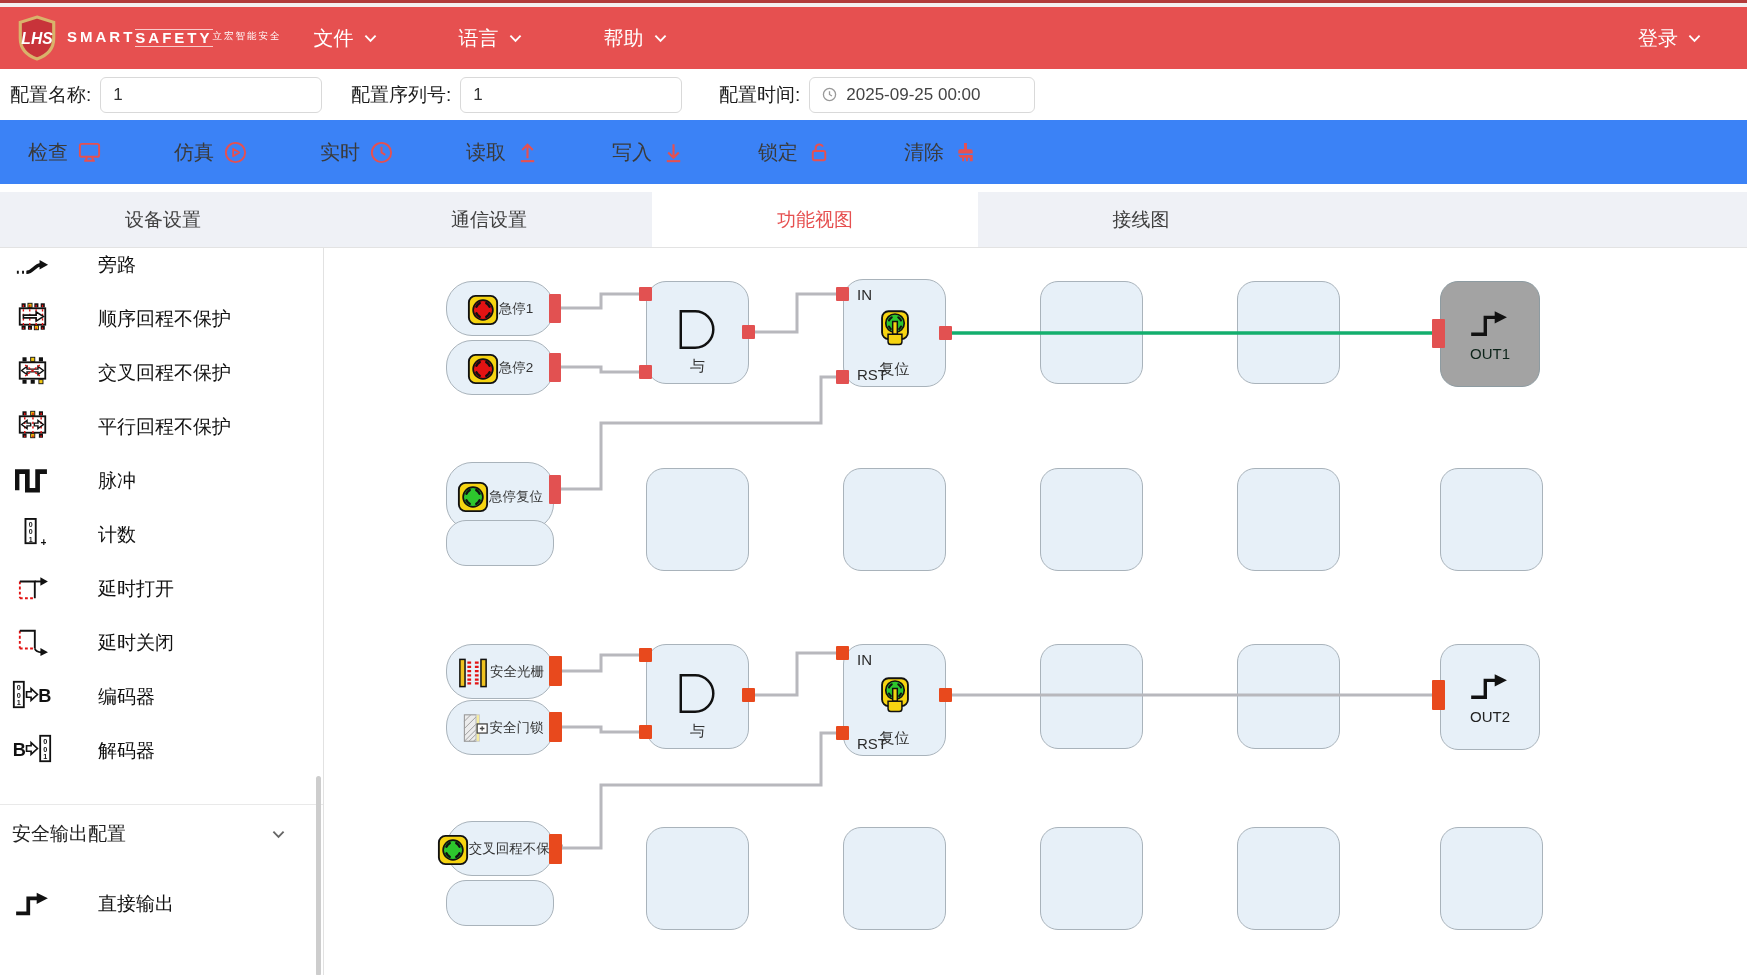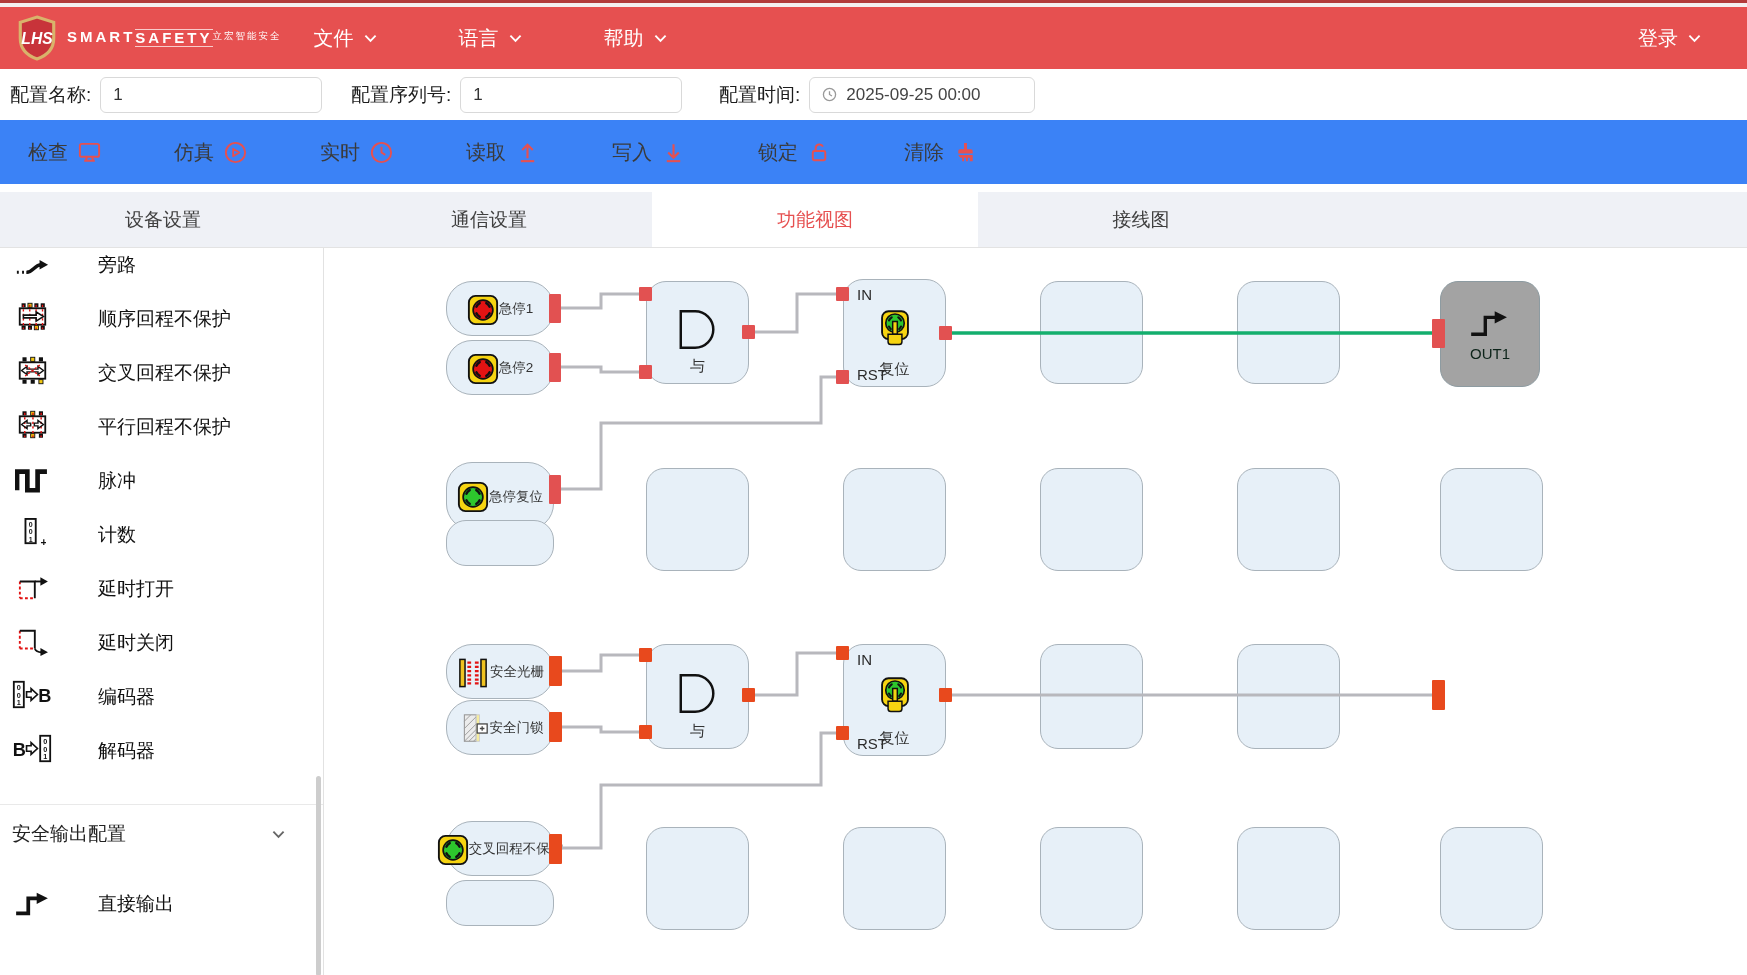--- a/index.html
+++ b/index.html
@@ -523,20 +523,29 @@
               <path d="M17.5 13 h5 V27 h-5 z" fill="#f6d411" stroke="#111" stroke-width="1.6"></path>
               <path d="M12.5 27 h15 v8 a3 3 0 0 1 -3 3 h-9 a3 3 0 0 1 -3 -3 z" fill="#f6d411" stroke="#111" stroke-width="1.6"></path>
             </svg>
           </span>
           <span class="n-label">复位</span>
           <span class="corner corner-tl">IN</span>
           <span class="corner corner-bl">RST</span>
         </div>
         <div class="node node-empty-big" style="left: 716px; top: 396px; width: 103px; height: 105px;"></div>
         <div class="node node-empty-big" style="left: 913px; top: 396px; width: 103px; height: 105px;"></div>
+        <div class="node node-output" style="left: 1116px; top: 396px; width: 100px; height: 106px;">
+          <span class="n-icon">
+            <svg viewBox="0 0 48 34" width="46" height="32">
+              <path d="M4 29 H19 V11 H31" fill="none" stroke="#111" stroke-width="3.6"></path>
+              <path d="M29 4.5 L42 11 L29 17.5 Z" fill="#111"></path>
+            </svg>
+          </span>
+          <span class="n-label">OUT2</span>
+        </div>
         <div class="node node-device" style="left: 122px; top: 573px; width: 108px; height: 55px;">
           <span class="n-icon">
             <svg viewBox="0 0 34 34" width="32" height="32">
               <rect x="2" y="2" width="30" height="30" rx="7" fill="#f6d411" stroke="#111" stroke-width="2"></rect>
               <circle cx="17" cy="17" r="10.5" fill="#2dc62d" stroke="#111" stroke-width="1.8"></circle>
               <g fill="none" stroke="#111" stroke-width="2.6" stroke-linecap="round">
                 <path d="M10 13.5 a8 8 0 0 1 3.5 -3.8"></path>
                 <path d="M24 13.5 a8 8 0 0 0 -3.5 -3.8"></path>
                 <path d="M10 20.5 a8 8 0 0 0 3.5 3.8"></path>
                 <path d="M24 20.5 a8 8 0 0 1 -3.5 3.8"></path>

